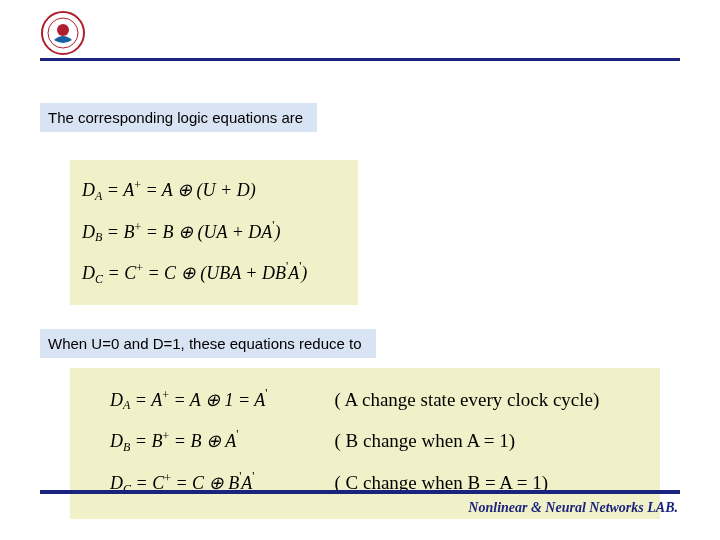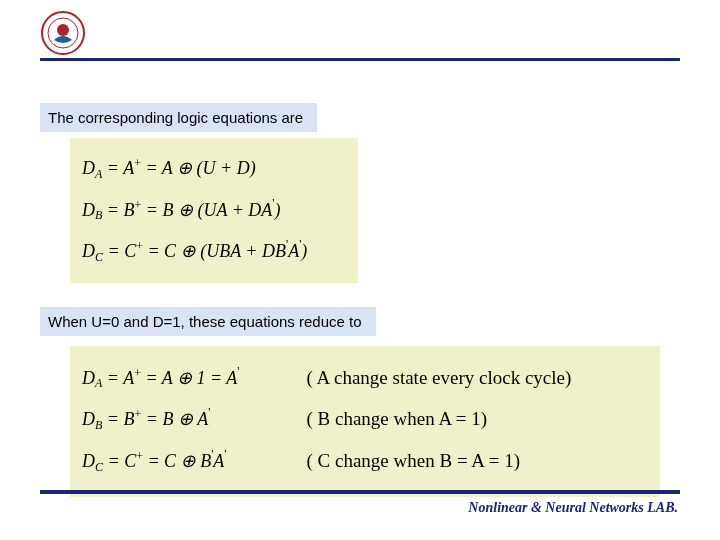--- a/index.html
+++ b/index.html
@@ -47,21 +47,21 @@
     font-family: Verdana, Geneva, sans-serif;
     font-size: 15px;
     color: #000;
     padding: 6px 14px 6px 8px;
     margin-left: 0;
   }
   .caption-wrap1 { margin-top: 42px; }
   .caption-wrap2 { margin-top: 24px; }
   .eqblock {
     background: #f1f1c9;
-    margin-top: 6px;
+    margin-top: 28px;
     margin-left: 30px;
     padding: 10px 16px 10px 12px;
     display: inline-block;
     min-width: 260px;
   }
   .eqblock2 {
     background: #f1f1c9;
     margin-top: 10px;
     margin-left: 30px;
     padding: 12px 18px 14px 12px;
@@ -89,21 +89,21 @@
   .footer {
     position: absolute;
     right: 42px;
     bottom: 24px;
     font-family: "Comic Sans MS", cursive;
     font-style: italic;
     font-weight: bold;
     font-size: 14px;
     color: #1a237e;
   }
-  .col2 { display:inline-block; width: 220px; }
+  .col2 { display:inline-block; width: 220px; margin-left: 28px; }
 </style>
 </head>
 <body>
 <div class="slide">
 
 
 
   <div class="header-row">
     <div class="logo">
       <svg viewBox="0 0 46 46" width="46" height="46">

